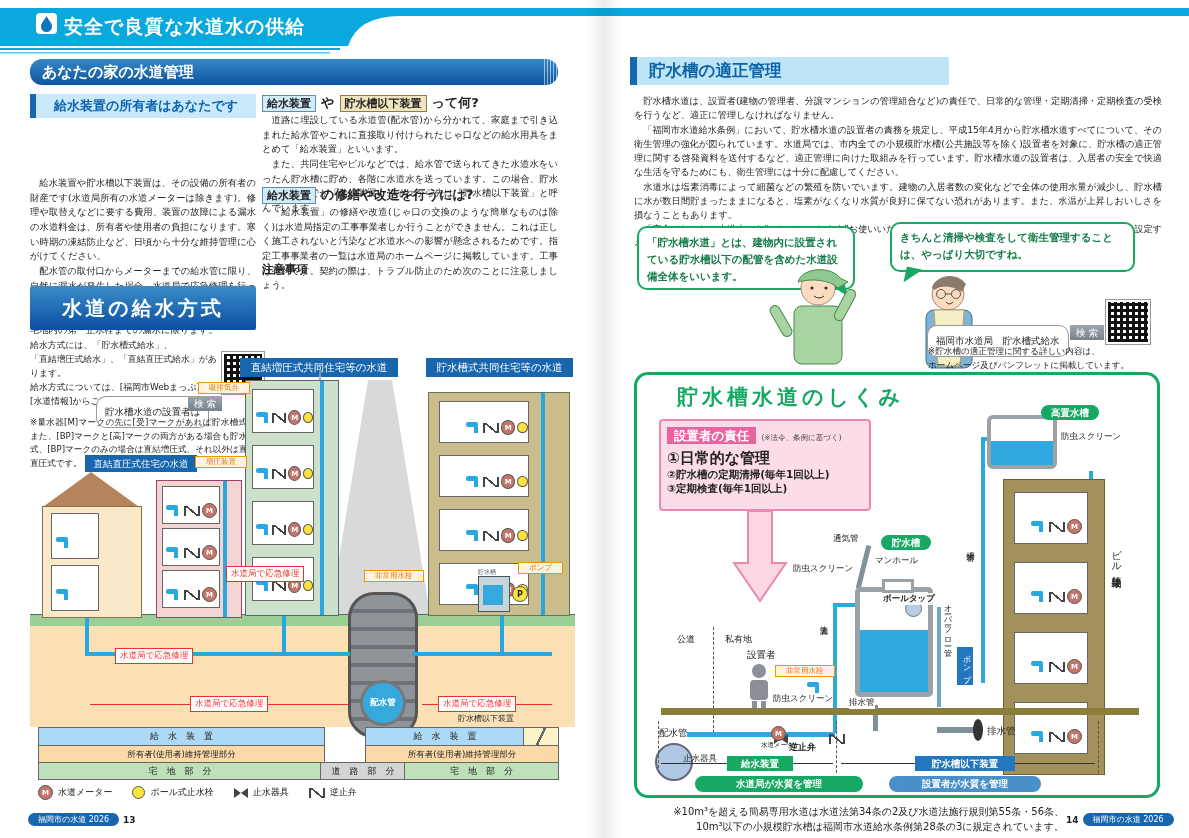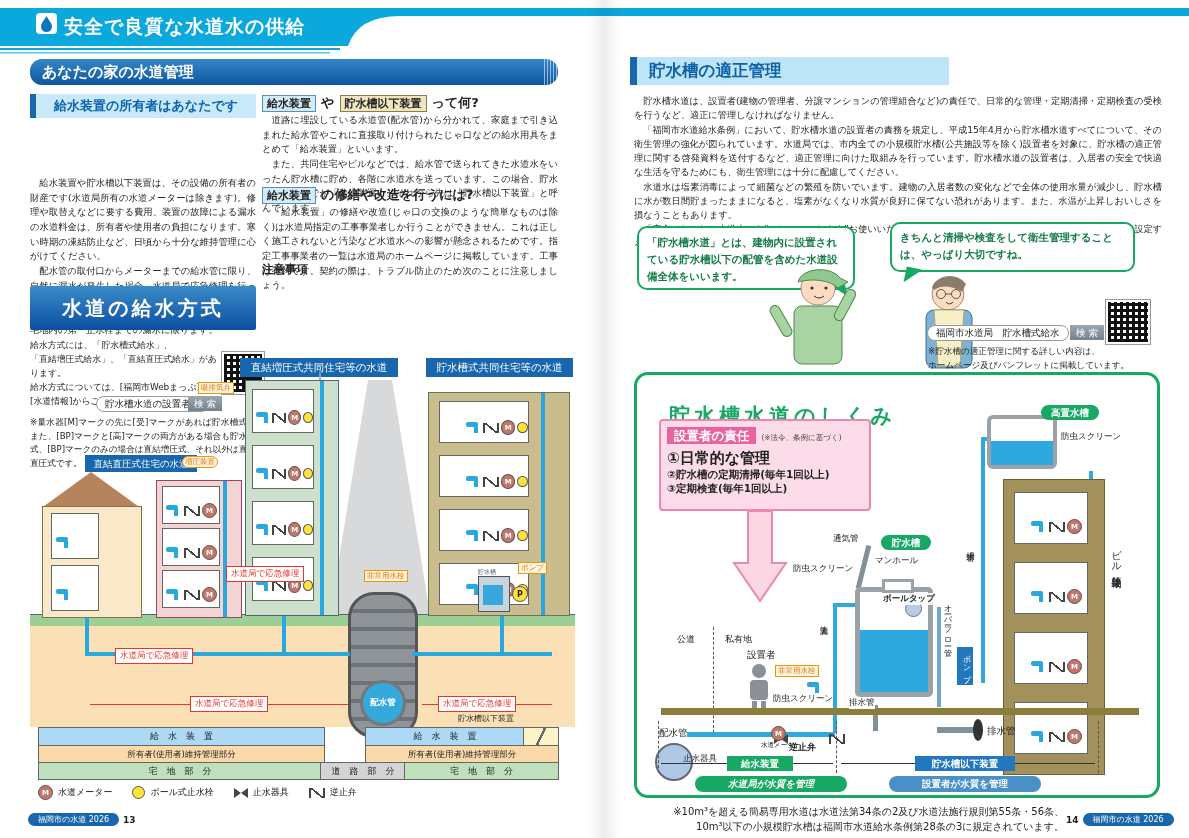--- a/index.html
+++ b/index.html
@@ -15,25 +15,25 @@
             font-size:16.5px;line-height:28px;padding-left:12px;}
   .bluebox{background:linear-gradient(180deg,#3a8cc8,#0b4ea2);color:#fff;font-weight:bold;
            text-align:center;border-radius:2px;}
   .tag1{display:inline-block;background:#d3ecfa;border:1px solid #5b8db8;padding:0 4px;font-size:11px;font-weight:bold;}
   .tag2{display:inline-block;background:#efe6c0;border:1px solid #8a7f4a;padding:0 4px;font-size:11px;font-weight:bold;}
   .hsuffix{font-size:13px;font-weight:bold;}
   .bluelabel{background:#1766ae;color:#fff;font-weight:normal;text-align:center;}
   .redlabel{background:#fff;border:1px solid #e8342a;color:#e8342a;font-size:8.5px;
             padding:1px 4px;white-space:nowrap;z-index:5;}
   .orglabel{background:#fdf3e3;border:1px solid #f29600;color:#e37b00;font-size:7.5px;
-            padding:0 2px;white-space:nowrap;z-index:5;}
+            padding:0 10px;white-space:nowrap;z-index:5;}
   .greenpill{background:#17a864;color:#fff;border-radius:9px;text-align:center;font-size:9.5px;
              font-weight:bold;line-height:15px;z-index:5;}
   .search-label{border:1.5px solid #999;border-radius:10px;background:#fff;font-size:9.5px;
-                line-height:14px;padding:0 8px;white-space:nowrap;}
+                line-height:14px;padding:8px 8px;white-space:nowrap;}
   .search-btn{background:linear-gradient(180deg,#9aa6b0,#76828c);color:#fff;font-size:9.5px;
               line-height:15px;padding:0 6px;white-space:nowrap;}
   .qr{background:repeating-linear-gradient(0deg,#111 0 3px,transparent 3px 6px),
                  repeating-linear-gradient(90deg,#111 0 3px,#fff 3px 6px);
       border:2px solid #fff;outline:1px solid #999;}
   .pill{background:#1766ae;color:#fff;border-radius:8px;font-size:8px;line-height:13px;
         padding:0 10px;white-space:nowrap;}
   
   .faucet{position:relative;width:16px;height:13px;display:inline-block;}
   .faucet::before{content:"";position:absolute;left:0;top:1px;width:12px;height:5px;background:#29a8e0;border-radius:2px;}
@@ -163,21 +163,21 @@
       <div class="floorbox" style="left:5px;top:89px;width:56px;height:36px;">
           <div class="tapu" style="margin:16px 0 0 3px;">
             <span class="faucet"></span>
             <span class="ckv"></span>
             <span class="meterc">M</span>
           </div>
         </div>
       <div class="pipeV" style="left:66px;top:0;height:136px;"></div>
     </div>
 
-    <div class="abs orglabel" style="left:152px;top:104px;border-radius:6px;">増圧装置</div>
+    <div class="abs orglabel" style="left:165px;top:104px;">増圧装置</div>
     <div class="abs" style="left:156px;top:118px;width:0px;height:0px;"></div>
 
     <div class="abs orglabel" style="left:168px;top:30px;">吸排気弁</div>
     <div class="abs" style="left:215px;top:28px;width:92px;height:234px;background:#cce0cb;border:1px solid #567;">
       <div class="floorbox" style="left:6px;top:8px;width:60px;height:42px;">
           <div class="tapu" style="margin:20px 0 0 3px;">
             <span class="faucet"></span>
             <span class="ckv"></span>
             <span class="meterc">M</span>
             <span class="balldot"></span>
@@ -326,21 +326,21 @@
   </svg>
 
   <div class="abs search-label" style="left:927px;top:325px;">福岡市水道局　貯水槽式給水</div>
   <div class="abs search-btn" style="left:1070px;top:325px;">検 索</div>
   <div class="abs qr" style="left:1106px;top:300px;width:40px;height:40px;"></div>
   <div class="abs jtext" style="left:928px;top:345px;width:240px;font-size:8.6px;text-align:left;">※貯水槽の適正管理に関する詳しい内容は、
 ホームページ及びパンフレットに掲載しています。</div>
 
   <div class="abs" style="left:634px;top:372px;width:526px;height:426px;border:3px solid #17a864;border-radius:14px;box-sizing:border-box;background:#fff;">
 
-    <div class="abs" style="left:32px;top:8px;font-size:21px;font-weight:bold;color:#17a864;letter-spacing:4px;margin-top:19px;">貯水槽水道のしくみ</div>
+    <div class="abs" style="left:40px;top:8px;font-size:21px;font-weight:bold;color:#17a864;letter-spacing:4px;">貯水槽水道のしくみ</div>
 
     
     <div class="abs" style="left:22px;top:44px;width:212px;height:92px;background:#fbdce8;border:2px solid #ee86b2;border-radius:4px;box-sizing:border-box;padding:4px 6px;">
       <span style="background:#e8649e;color:#fff;font-size:12.5px;font-weight:bold;padding:1px 7px;">設置者の責任</span>
       <span style="font-size:7.5px;color:#444;">(※法令、条例に基づく)</span>
       <div style="font-size:15px;font-weight:bold;margin-top:4px;">①日常的な管理</div>
       <div style="font-size:10.5px;font-weight:bold;">②貯水槽の定期清掃(毎年1回以上)</div>
       <div style="font-size:10.5px;font-weight:bold;">③定期検査(毎年1回以上)</div>
     </div>
     <svg class="abs" style="left:95px;top:136px;" width="56" height="92">
@@ -455,21 +455,21 @@
     <div class="abs" style="left:350px;top:350px;font-size:9.5px;">排水管</div>
 
     
     <div class="dashV" style="left:21px;top:346px;height:52px;"></div>
     <div class="dashV" style="left:199px;top:346px;height:52px;"></div>
     <div class="dashV" style="left:461px;top:346px;height:52px;"></div>
     <div class="abs" style="left:24px;top:388px;width:172px;height:1px;background:#333;"></div>
     <div class="abs" style="left:204px;top:388px;width:254px;height:1px;background:#333;"></div>
     <div class="abs" style="left:90px;top:381px;width:66px;height:15px;background:#17a864;color:#fff;font-size:9.5px;font-weight:bold;text-align:center;line-height:15px;z-index:4;">給水装置</div>
     <div class="abs" style="left:278px;top:381px;width:100px;height:15px;background:#2277be;color:#fff;font-size:9.5px;font-weight:bold;text-align:center;line-height:15px;z-index:4;">貯水槽以下装置</div>
-    <div class="abs greenpill" style="left:58px;top:401px;width:152px;line-height:16px;border-radius:9px;font-style:italic;">水道局が水質を管理</div>
+    <div class="abs greenpill" style="left:58px;top:401px;width:168px;line-height:16px;border-radius:9px;">水道局が水質を管理</div>
     <div class="abs" style="left:252px;top:401px;width:152px;height:16px;background:#4a90c8;color:#fff;border-radius:9px;text-align:center;font-size:9.5px;font-weight:bold;line-height:16px;">設置者が水質を管理</div>
   </div>
 
   <div class="abs jtext" style="left:644px;top:804px;width:420px;font-size:10px;text-align:right;line-height:1.5;">※10m³を超える簡易専用水道は水道法第34条の2及び水道法施行規則第55条・56条、
 　10m³以下の小規模貯水槽は福岡市水道給水条例第28条の3に規定されています。</div>
   <div class="abs" style="left:1066px;top:813px;display:flex;align-items:center;gap:4px;">
     <span style="font-size:9px;font-weight:bold;">14</span>
     <span class="pill">福岡市の水道 2026</span>
   </div>
 

